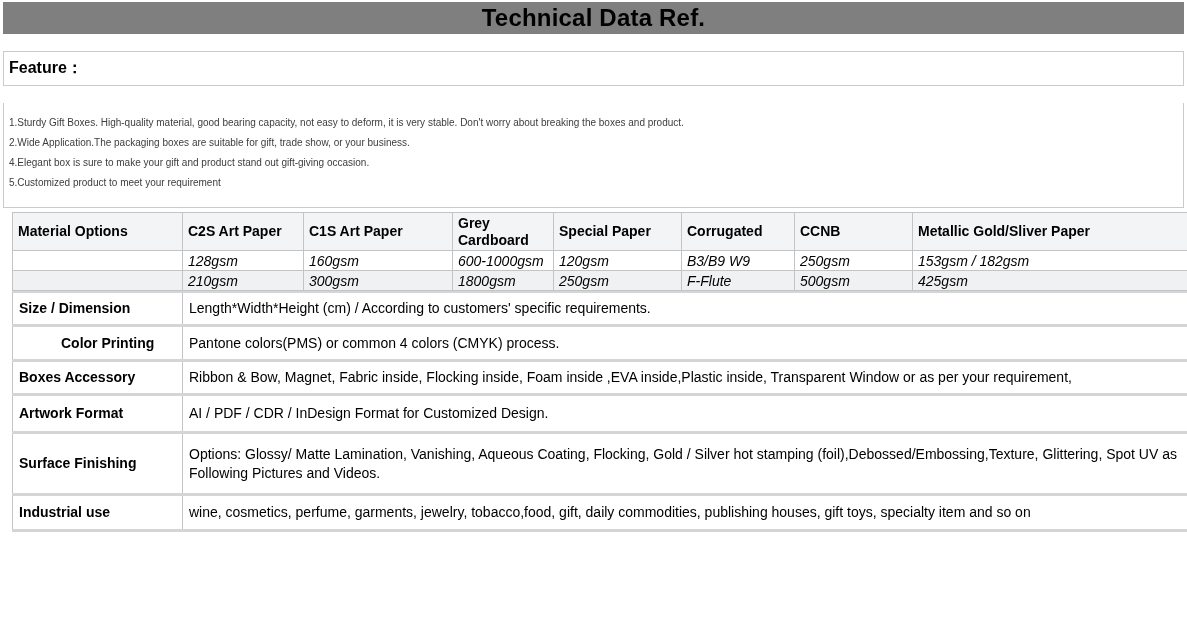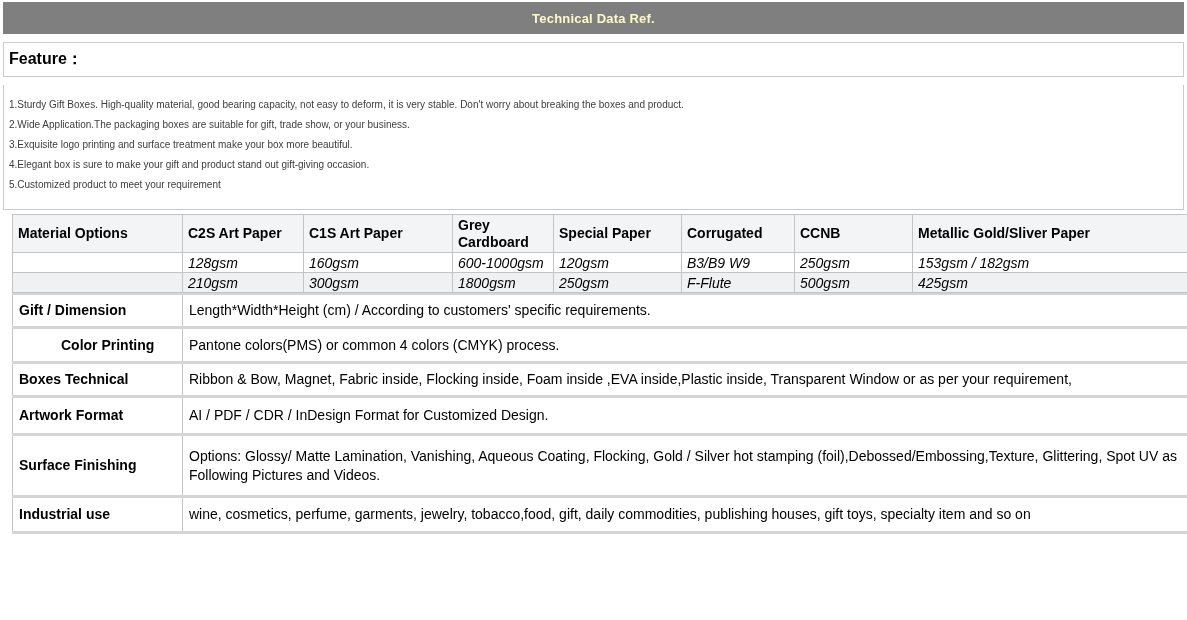--- a/index.html
+++ b/index.html
@@ -12,28 +12,28 @@
     padding:1px 2px 0 2px;
   }
   .title-band {
     background:#7f7f7f;
     height:32px;
     line-height:32px;
     text-align:center;
     margin:1px 1px 3px 1px;
   }
   .title-band span {
-    color:#fef9c3;
+    color:#000000;
     font-weight:bold;
-    font-size:13px;
+    font-size:24px;
     letter-spacing:0.2px;
   }
   .feature-header {
     border:1px solid #c9cacb;
-    margin:8px 1px;
+    margin:17px 1px;
     padding:6px 5px;
     font-weight:bold;
     font-size:16px;
   }
   .feature-list {
     border:1px solid #c9cacb;
     border-top:none;
     margin:0 1px;
     padding:10px 5px 14px 5px;
     font-size:10px;
@@ -83,21 +83,20 @@
   <span>Technical Data Ref.</span>
 </div>
 
 <div class="feature-header">
   <span>Feature：</span>
 </div>
 
 <div class="feature-list" id="feature-list">
     <div>1.Sturdy Gift Boxes. High-quality material, good bearing capacity, not easy to deform, it is very stable. Don't worry about breaking the boxes and product.</div>
     <div>2.Wide Application.The packaging boxes are suitable for gift, trade show, or your business.</div>
-    <div>3.Exquisite logo printing and surface treatment make your box more beautiful.</div>
     <div>4.Elegant box is sure to make your gift and product stand out gift-giving occasion.</div>
     <div>5.Customized product to meet your requirement</div>
   </div>
 
 <table class="spec-table">
   <colgroup>
     <col style="width:170px">
       <col style="width:121px">
       <col style="width:149px">
       <col style="width:101px">
@@ -142,29 +141,29 @@
     </tbody>
 </table>
 
 <table class="detail-table">
   <colgroup>
     <col style="width:170px">
       <col>
   </colgroup>
   <tbody id="detail-body">
       <tr>
-        <td class="label" style="height: 27px;">Gift / Dimension</td>
+        <td class="label" style="height: 27px;">Size / Dimension</td>
         <td class="value">Length*Width*Height (cm) / According to customers' specific requirements.</td>
       </tr>
       <tr>
         <td class="label" style="height: 28px; padding-left: 48px;">Color Printing</td>
         <td class="value">Pantone colors(PMS) or common 4 colors (CMYK) process.</td>
       </tr>
       <tr>
-        <td class="label" style="height: 27px;">Boxes Technical</td>
+        <td class="label" style="height: 27px;">Boxes Accessory</td>
         <td class="value">Ribbon &amp; Bow, Magnet, Fabric inside, Flocking inside, Foam inside ,EVA inside,Plastic inside, Transparent Window or as per your requirement,</td>
       </tr>
       <tr>
         <td class="label" style="height: 31px;">Artwork Format</td>
         <td class="value">AI / PDF / CDR / InDesign Format for Customized Design.</td>
       </tr>
       <tr>
         <td class="label" style="height: 55px;">Surface Finishing</td>
         <td class="value">Options: Glossy/ Matte Lamination, Vanishing, Aqueous Coating, Flocking, Gold / Silver hot stamping (foil),Debossed/Embossing,Texture, Glittering, Spot UV as Following Pictures and Videos.</td>
       </tr>

